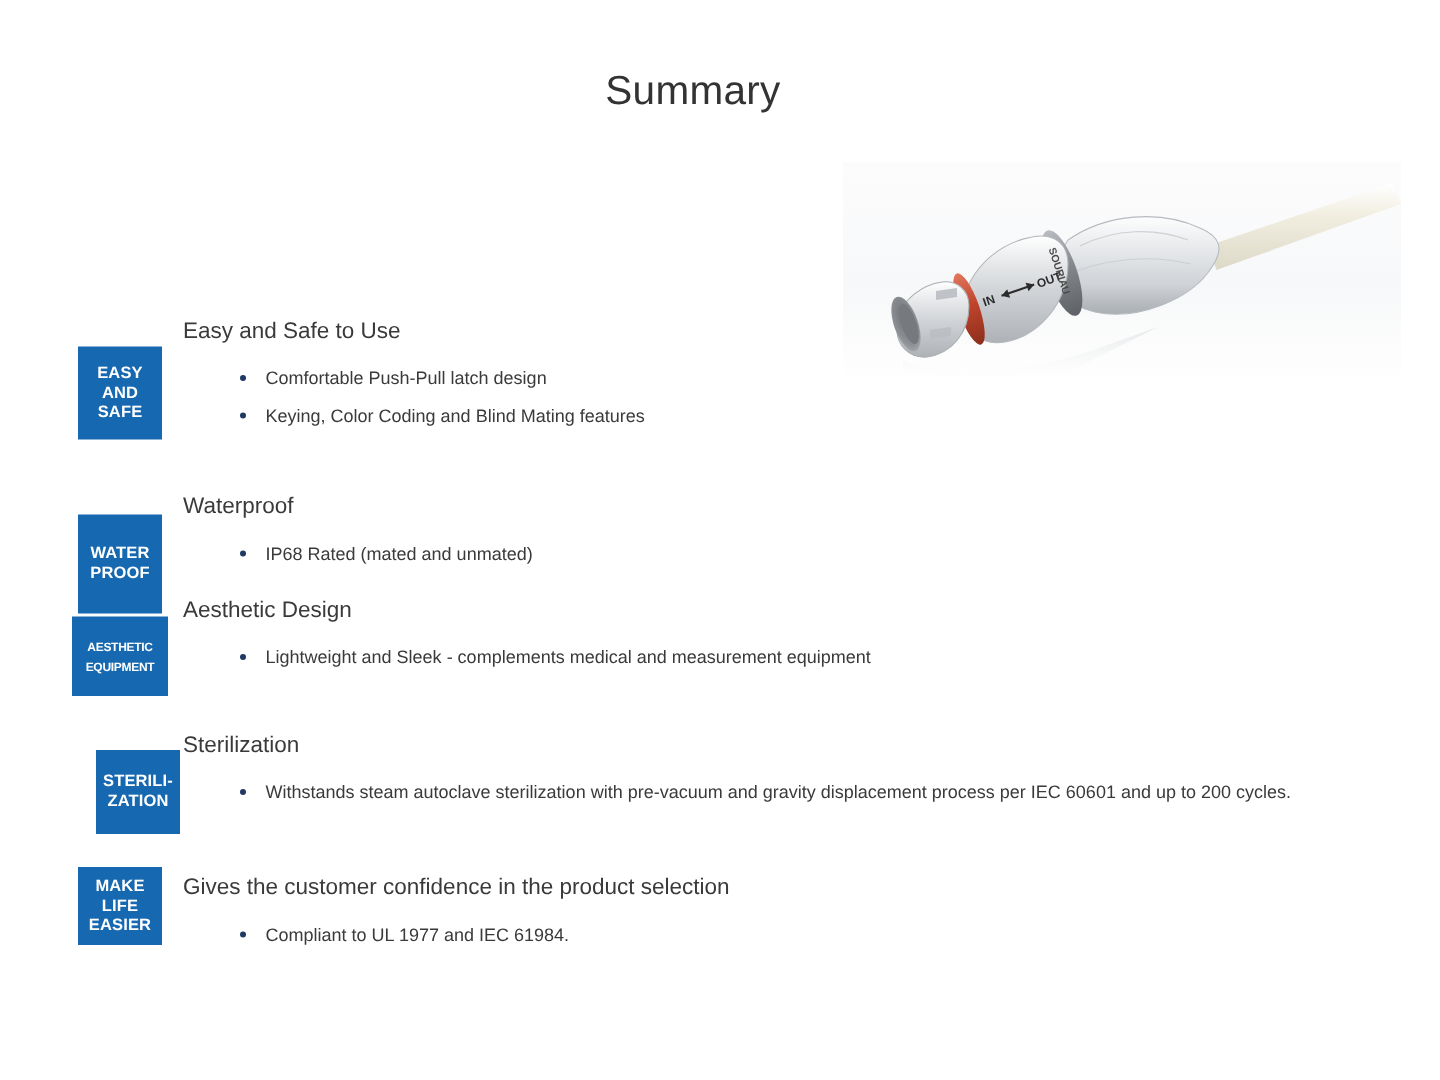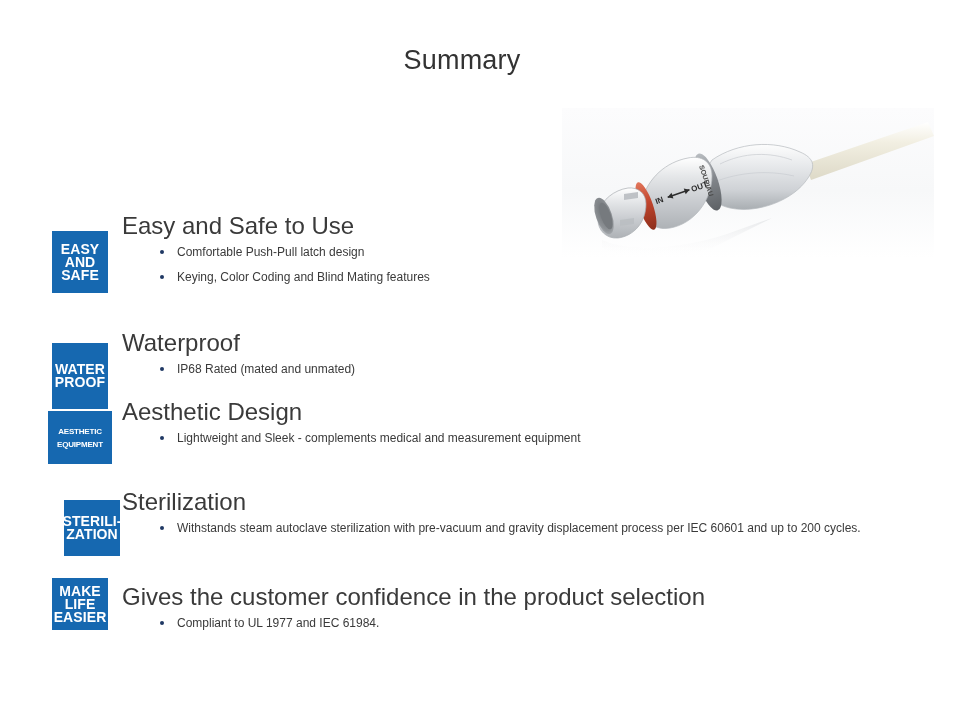--- a/index.html
+++ b/index.html
@@ -46,37 +46,37 @@
     left: 0;
     top: 0;
   }
 
   
   .badge {
     position: absolute;
     width: 56px;
     background: #1668b0;
     color: #ffffff;
-    font-size: 14px;
+    font-size: 11px;
     font-weight: bold;
     line-height: 13px;
     text-align: center;
     letter-spacing: 0.1px;
     display: flex;
     flex-direction: column;
     align-items: center;
     justify-content: center;
     box-sizing: border-box;
   }
   .badge span { display: block; white-space: nowrap; }
   .badge.tight { font-size: 8px; letter-spacing: -0.2px; }
 
   .section-head {
     position: absolute;
-    font-size: 24px;
+    font-size: 15px;
     color: #3a3a3a;
     white-space: nowrap;
   }
   .bullet-list {
     position: absolute;
     margin: 0;
     padding: 0;
     list-style: none;
     font-size: 12px;
     color: #3a3a3a;

